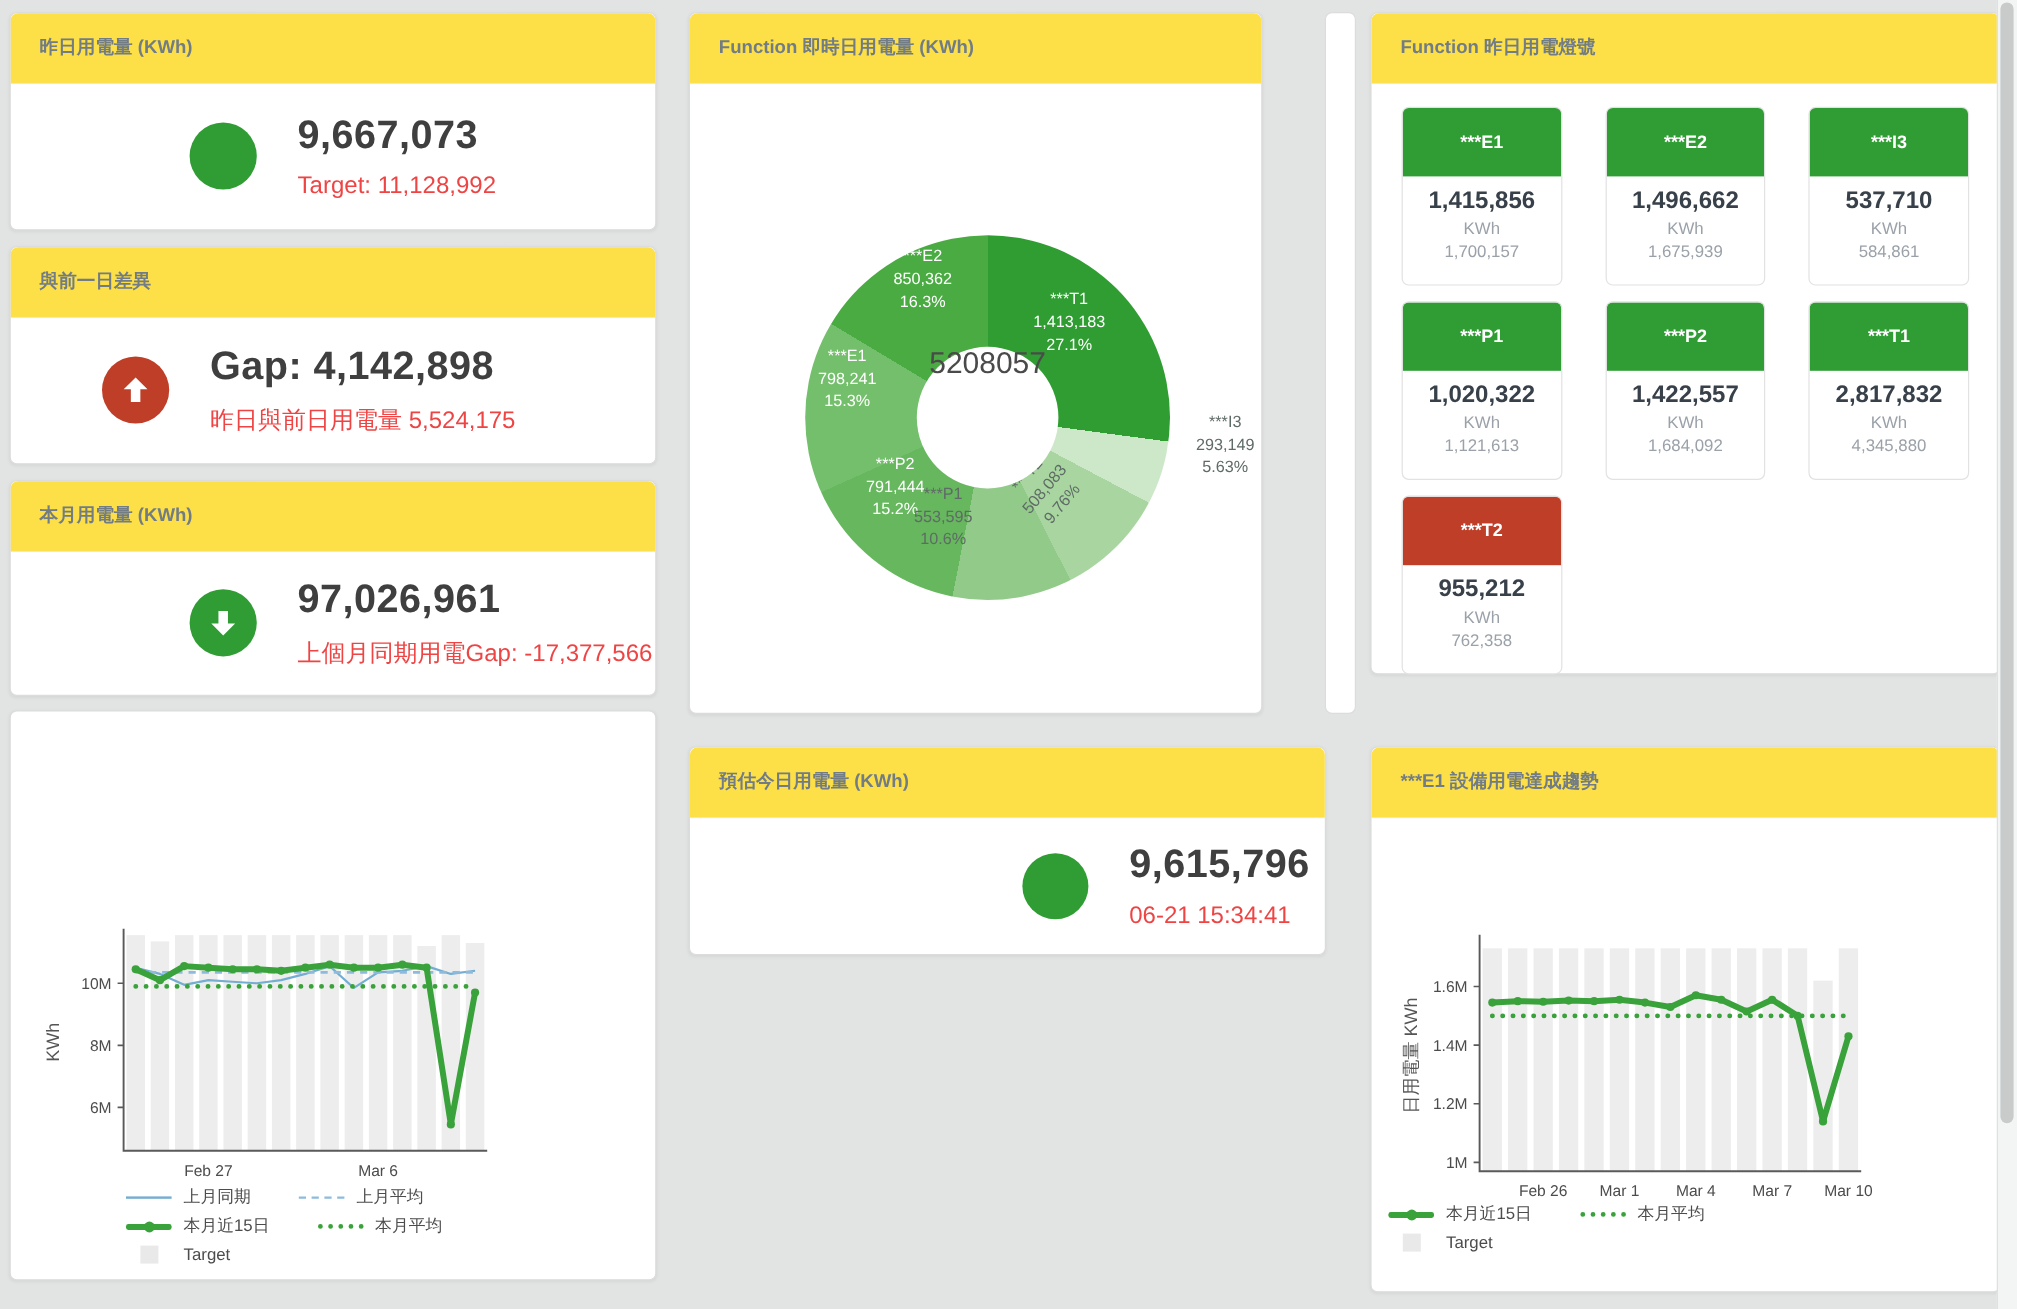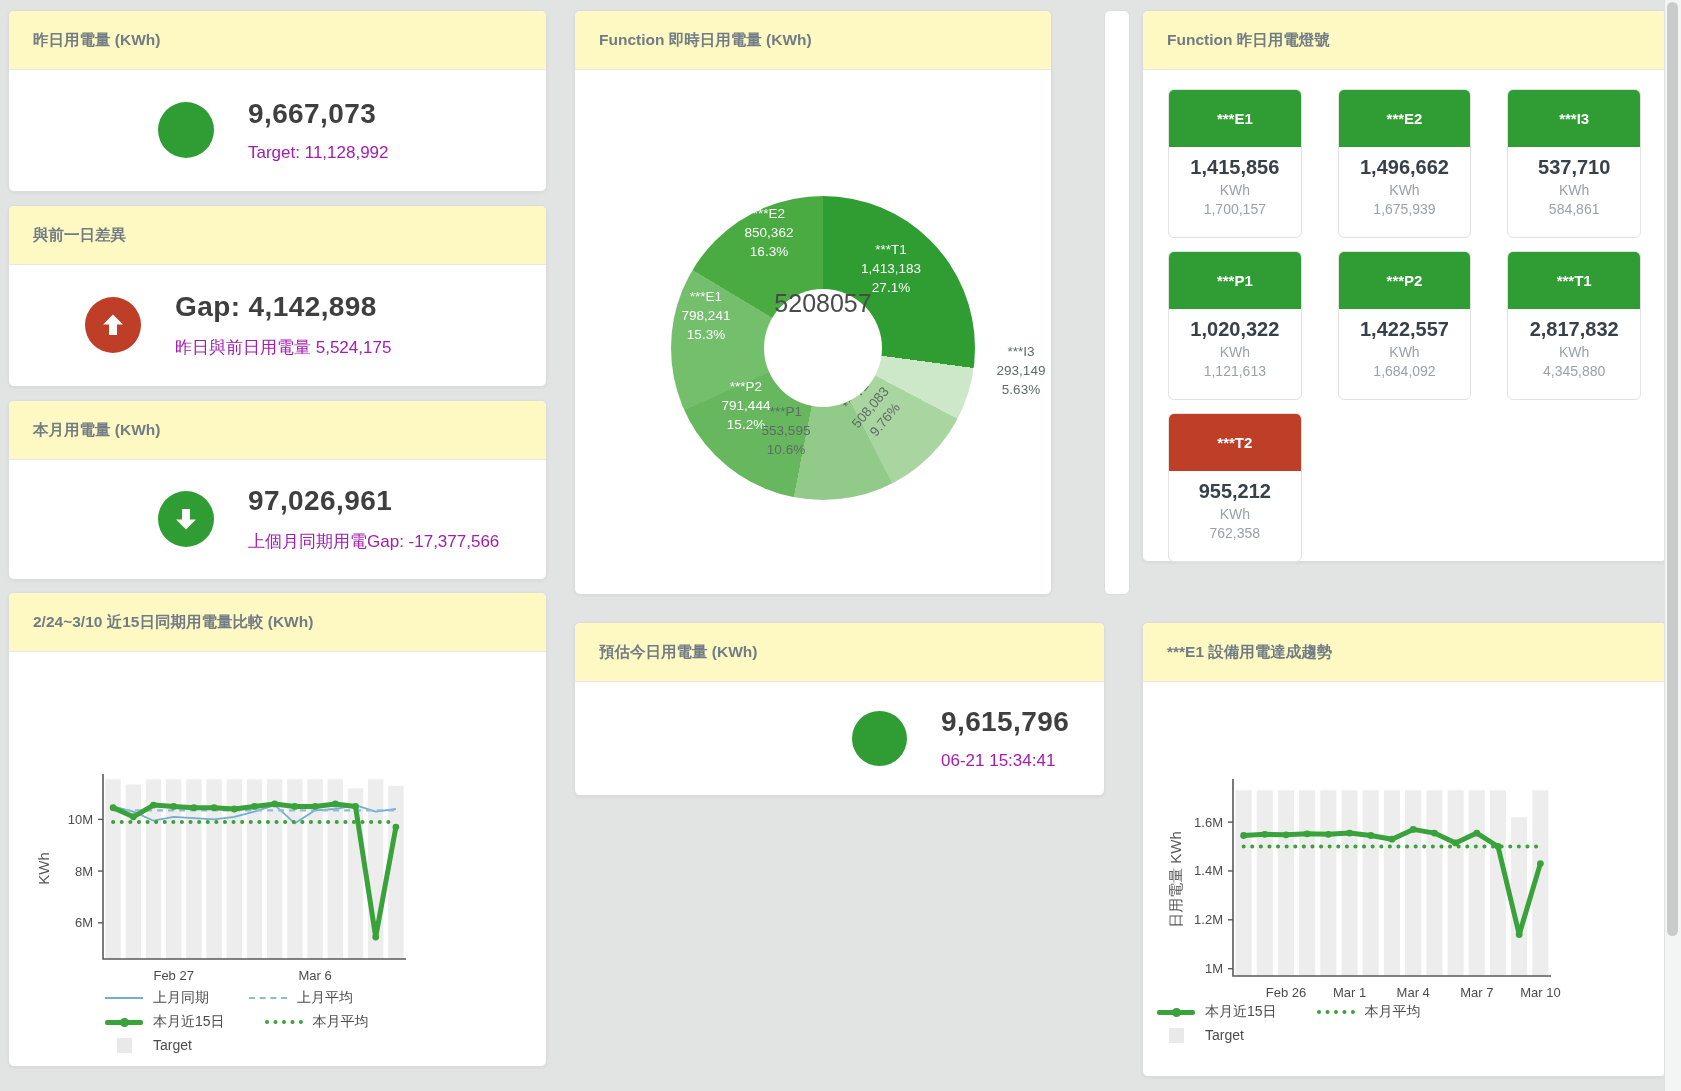--- a/index.html
+++ b/index.html
@@ -3,31 +3,31 @@
 <meta charset="utf-8">
 <style>
   html,body{margin:0;padding:0}
   body{
     width:1681px;height:1091px;position:relative;overflow:hidden;
     background:#e2e4e3;
     font-family:"Liberation Sans","DejaVu Sans",sans-serif;
   }
   .card{position:absolute;background:#fff;border:1px solid #dcdcdc;border-radius:6px;
         box-shadow:0 1px 3px rgba(0,0,0,.06)}
-  .card-h{height:58px;line-height:58px;padding:0 24px;background:#fef9c3;
+  .card-h{height:58px;line-height:58px;padding:0 24px;background:#fde047;
           border-bottom:1px solid #e8e8e8;border-radius:6px 6px 0 0;
           color:#717c85;font-weight:bold;font-size:15.5px;white-space:nowrap;overflow:hidden}
   .stat-body{position:absolute;left:0;right:0;top:58px;bottom:0;display:flex;align-items:center}
   .circle{width:56px;height:56px;border-radius:50%;flex:0 0 auto;
           display:flex;align-items:center;justify-content:center}
   .c-green{background:#2f9d33}
   .c-red{background:#bf3e27}
   .stat-text{margin-left:34px}
-  .big{font-size:28px;font-weight:bold;color:#3f3f3f;letter-spacing:.4px}
-  .sub{font-size:17px;color:#a21caf;margin-top:13px}
+  .big{font-size:33px;font-weight:bold;color:#3f3f3f;letter-spacing:.4px}
+  .sub{font-size:20px;color:#ef4444;margin-top:13px}
 
   
   .ring{position:absolute;left:96px;top:185px;width:304px;height:304px;border-radius:50%}
   .hole{position:absolute;left:50%;top:50%;width:118px;height:118px;margin:-59px 0 0 -59px;
         background:#fff;border-radius:50%;display:flex;align-items:flex-start;justify-content:center}
   .donut-center{font-size:25px;color:#4a4a4a}
   .donut-label{position:absolute;transform:translate(-50%,-50%);text-align:center;
                font-size:13.5px;line-height:1.4;white-space:nowrap}
   .donut-label span{display:block}
   .donut-label.rot{transform:translate(-50%,-50%) rotate(-50deg)}
@@ -101,21 +101,20 @@
       </svg>
     </span>
     <div class="stat-text">
       <div class="big">97,026,961</div>
       <div class="sub">上個月同期用電Gap: -17,377,566</div>
     </div>
   </div>
 </section>
 
 <section class="card" style="left:8px;top:592px;width:537px;height:473px">
-  <div class="card-h">2/24~3/10 近15日同期用電量比較 (KWh)</div>
   <svg id="svg-compare" width="537" height="473" style="position:absolute;left:0;top:0">
       <rect x="96.4" y="186.3" width="15.4" height="179.7" fill="#ededed"></rect>
       <rect x="116.6" y="191.5" width="15.4" height="174.5" fill="#ededed"></rect>
       <rect x="136.8" y="186.3" width="15.4" height="179.7" fill="#ededed"></rect>
       <rect x="157.0" y="186.3" width="15.4" height="179.7" fill="#ededed"></rect>
       <rect x="177.2" y="186.3" width="15.4" height="179.7" fill="#ededed"></rect>
       <rect x="197.4" y="186.3" width="15.4" height="179.7" fill="#ededed"></rect>
       <rect x="217.6" y="186.3" width="15.4" height="179.7" fill="#ededed"></rect>
       <rect x="237.8" y="186.3" width="15.4" height="179.7" fill="#ededed"></rect>
       <rect x="258.0" y="186.3" width="15.4" height="179.7" fill="#ededed"></rect>

